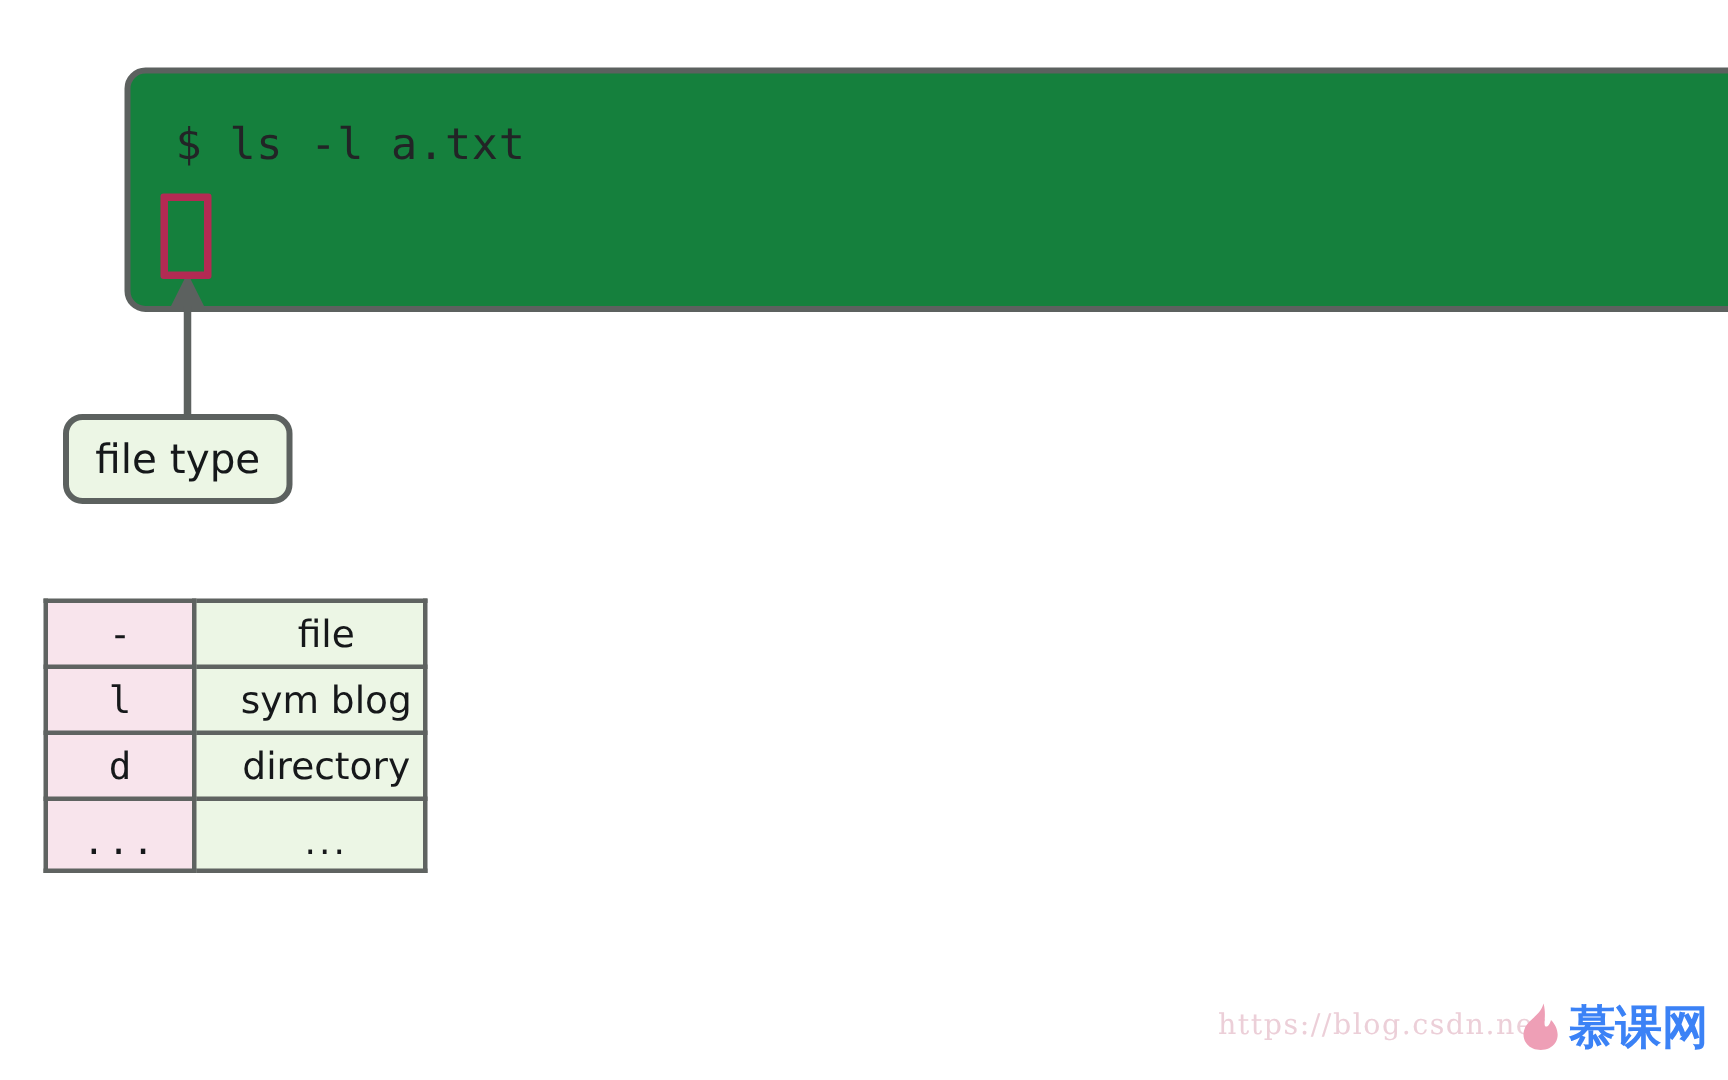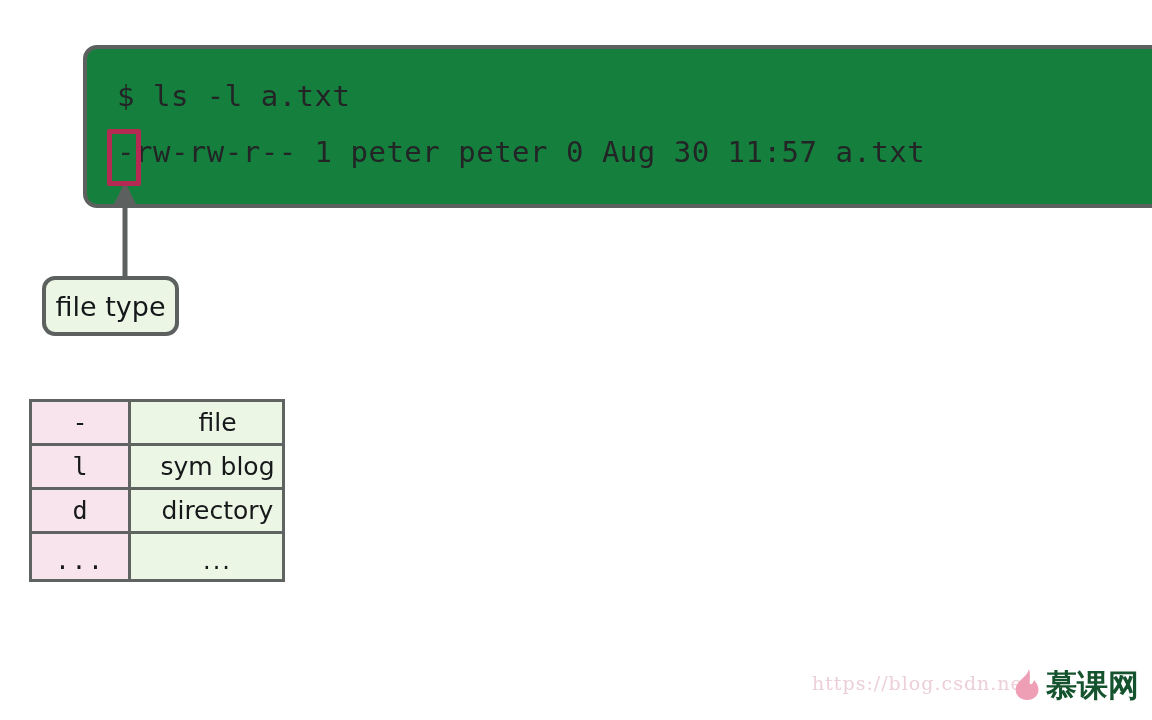--- a/index.html
+++ b/index.html
@@ -62,21 +62,21 @@
     width: 50px;
     height: 106px;
     z-index: 2;
   }
 
   
   #filetype-callout {
     position: absolute;
     left: 42px;
     top: 276px;
-    width: 137px;
+    width: 153px;
     height: 60px;
     box-sizing: border-box;
     background: #ecf6e5;
     border: 4px solid #5c615f;
     border-radius: 13px;
     display: flex;
     align-items: center;
     justify-content: center;
     z-index: 3;
   }
@@ -149,31 +149,30 @@
     top: 668px;
     display: flex;
     align-items: center;
     gap: 3px;
     z-index: 2;
   }
   #watermark-logo .logo-text {
     font-family: "DejaVu Sans", "Liberation Sans", sans-serif;
     font-size: 31px;
     font-weight: bold;
-    color: #14532d;
+    color: #3b82f6;
     letter-spacing: 0px;
     line-height: 1;
   }
 </style>
 </head>
 <body>
 
 <div id="terminal-panel">
   <div class="term-line" id="terminal-command">$ ls -l a.txt</div>
-  <div class="term-line" id="terminal-output">-rw-rw-r-- 1 peter peter 0 Aug 30 11:57 a.txt</div>
 </div>
 
 <div id="filetype-highlight"></div>
 
 <svg id="callout-connector" viewBox="0 0 50 106" width="50" height="106">
   <line x1="25" y1="106" x2="25" y2="22" stroke="#5c615f" stroke-width="5"></line>
   <polygon points="25,4 14,26 36,26" fill="#5c615f"></polygon>
 </svg>
 
 <div id="filetype-callout">

